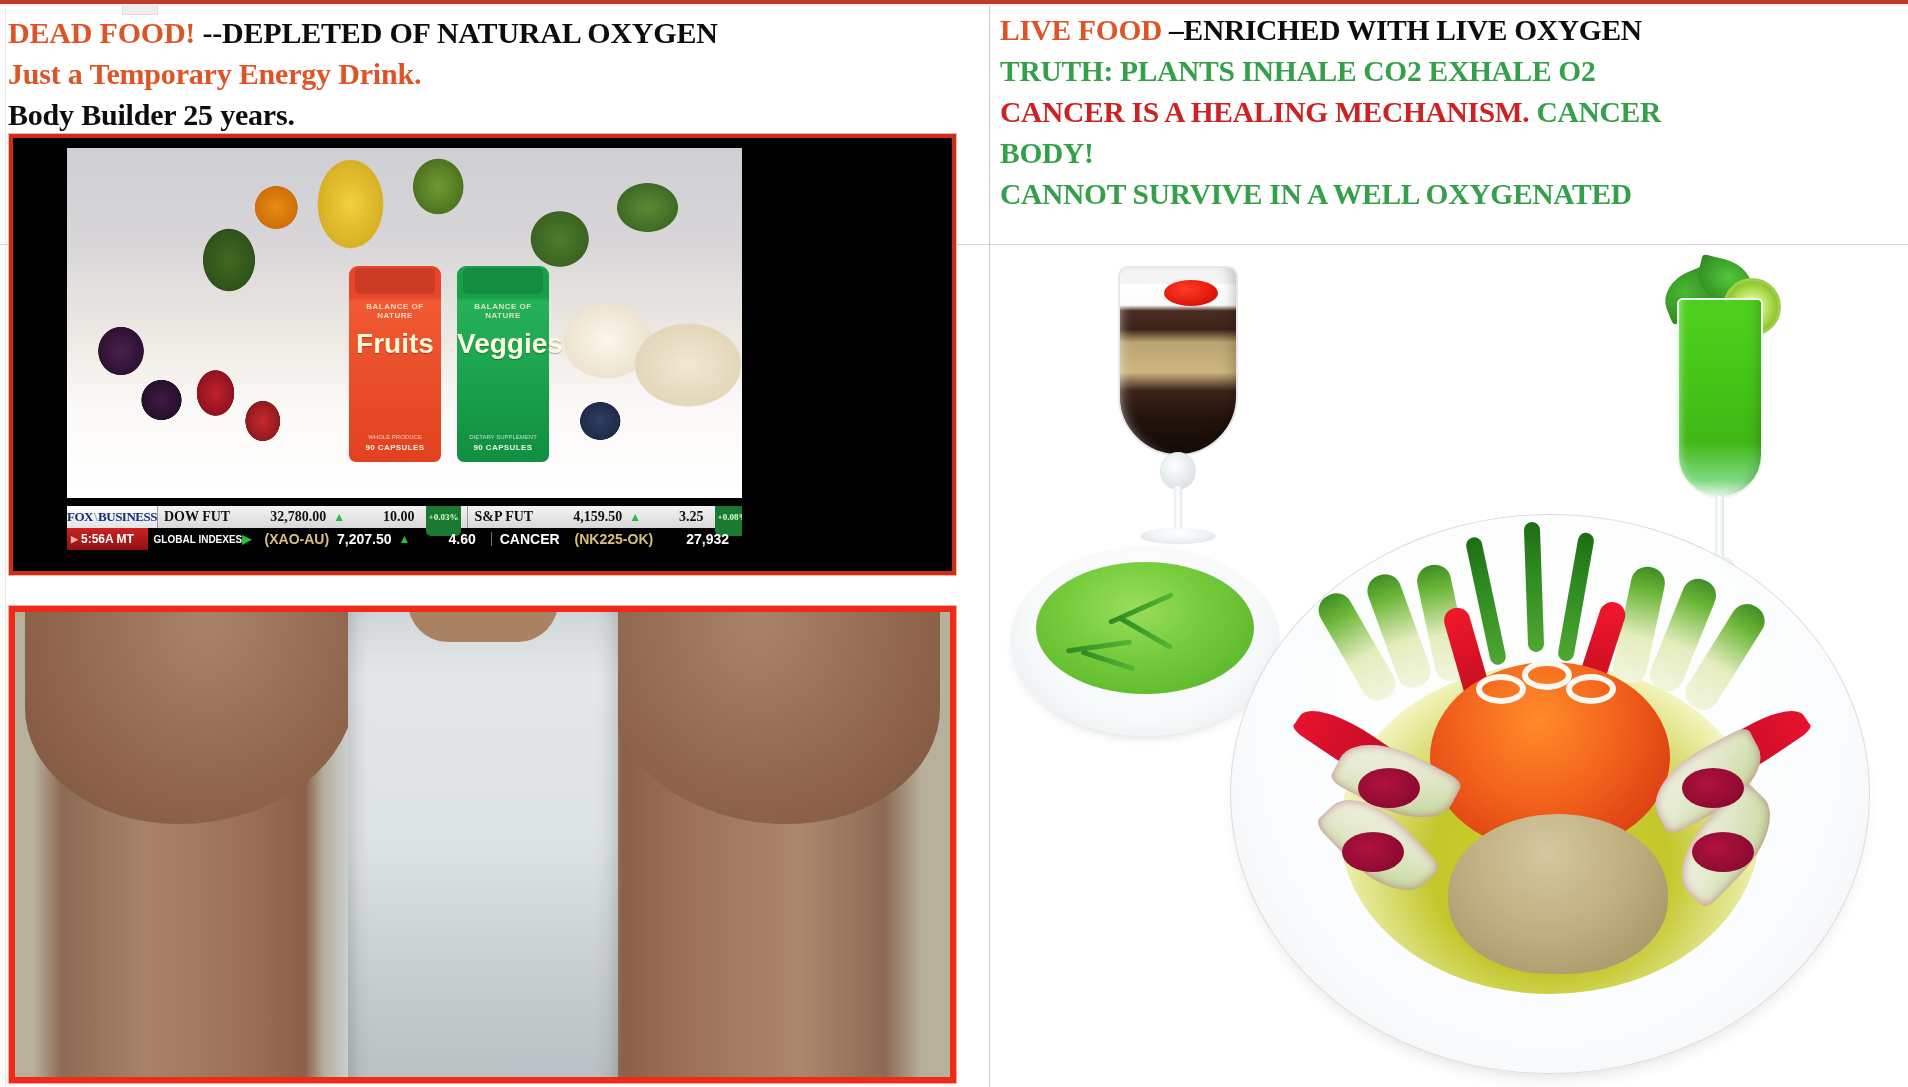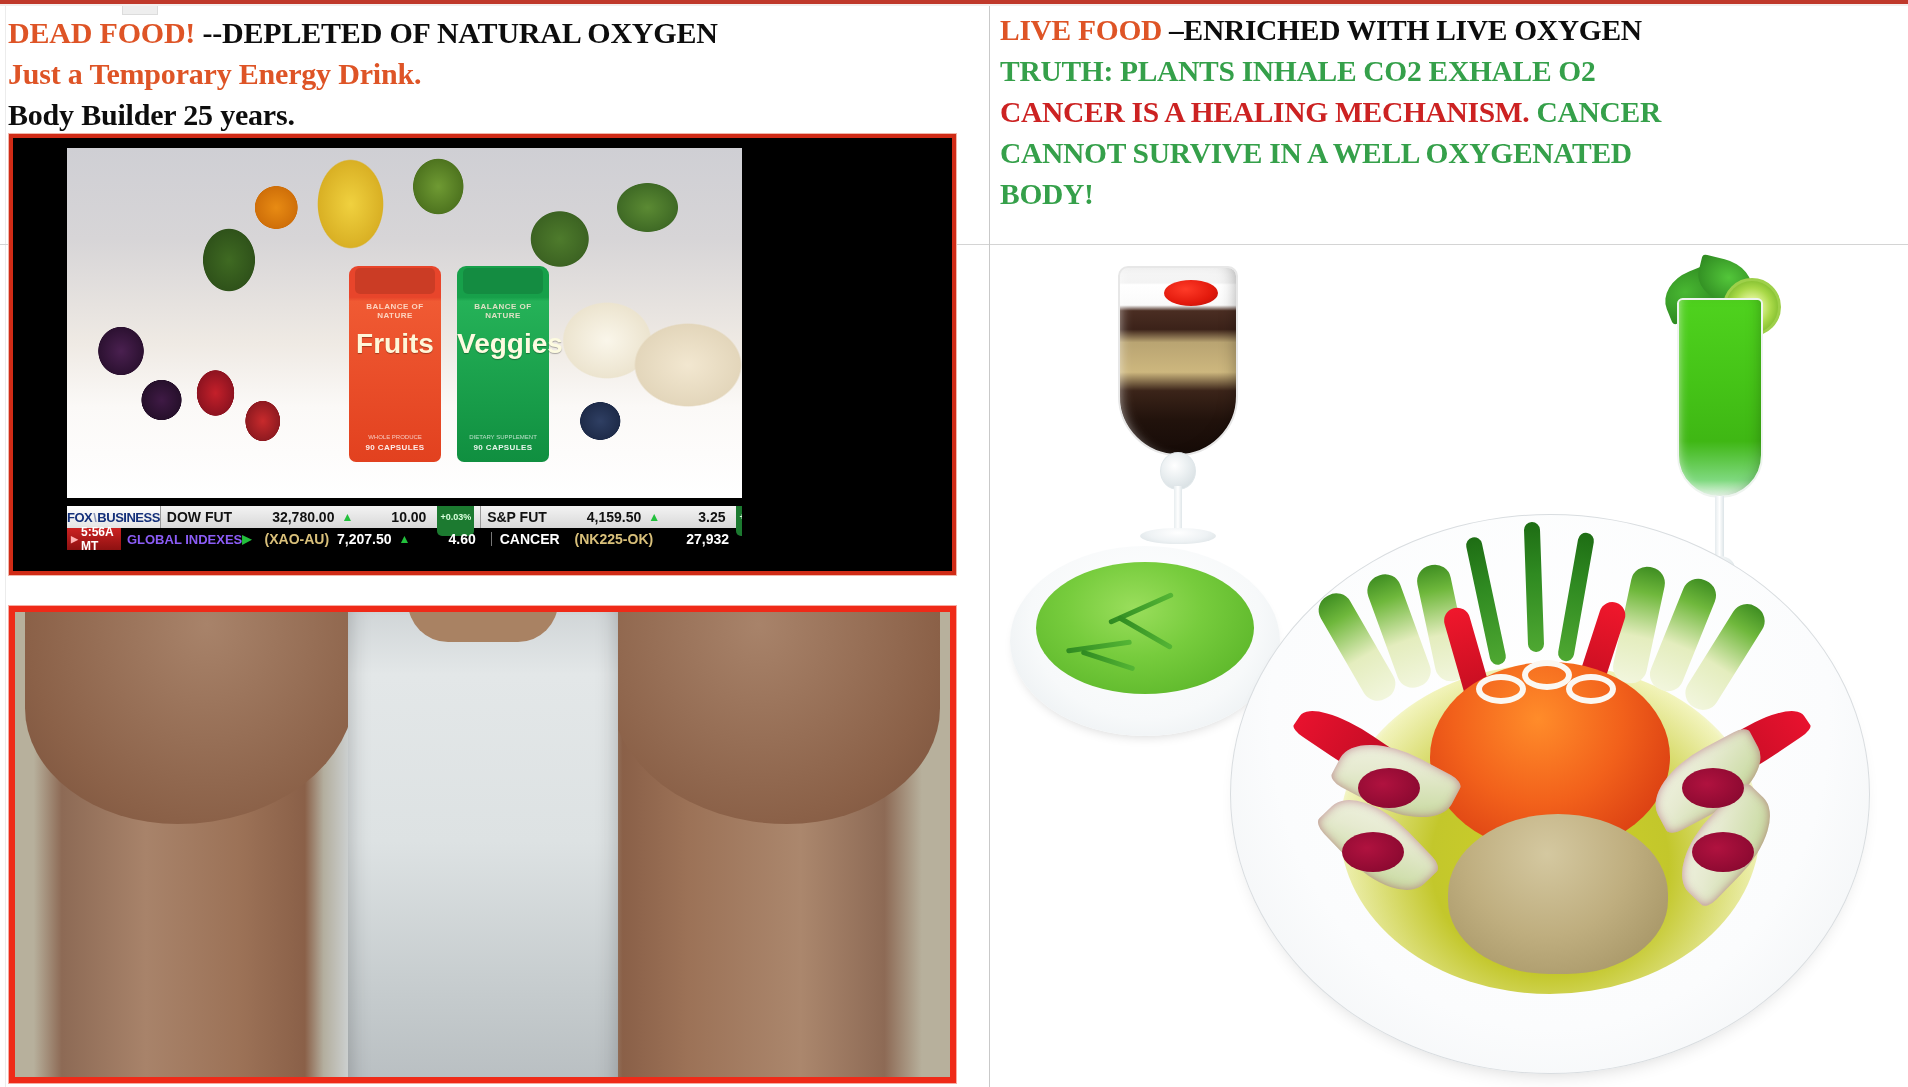--- a/index.html
+++ b/index.html
@@ -140,21 +140,21 @@
     font-family:"Liberation Sans",sans-serif; font-size:6px; color:#fff; opacity:.7;
   }
 
   
   .ticker {
     position: absolute; left: 54px; top: 368px;
     width: 675px; height: 44px; overflow: hidden;
     font-family: "Liberation Sans", sans-serif;
   }
   .tick-row { display: flex; align-items: center; height: 22px; }
-  .tick-row.r1 { background: linear-gradient(to bottom,#f3f3f3,#d8d8d8); }
+  .tick-row.r1 { background: linear-gradient(to bottom,#f3f3f3,#d8d8d8); font-family: Liberation Serif, serif; }
   .tick-row.r2 { background: #000; }
   .fox-logo {
     width: 120px; height: 22px; display:flex; align-items:center; justify-content:center;
     background: linear-gradient(to bottom,#ffffff,#e4e4e4);
     font-weight: bold; font-size: 13px; color:#14307a; letter-spacing:-0.5px;
   }
   .fox-logo .sl { color:#8a96b8; margin:0 1px; }
   .fox-time {
     width:144px; height:22px; display:flex; align-items:center;
     background: linear-gradient(to bottom,#cc2222,#8d1111); color:#fff;
@@ -163,21 +163,21 @@
   .fox-time::before {
     content:"\25B6"; position:absolute; left:4px; font-size:9px; color:#ffb3b3;
   }
   .tick-cell { display:flex; align-items:center; height:22px; padding:0 6px; white-space:nowrap; }
   .r1 .tick-cell { color:#111; font-size:14px; font-weight:bold; border-left:1px solid #9a9a9a; }
   .r2 .tick-cell { color:#fff; font-size:14px; font-weight:bold; }
   .lbl { margin-right:7px; }
   .val { font-weight:bold; margin-right:7px;margin-left:33px; }
   .uparrow { color:#22c03c; margin-right:5px; font-size:12px; }
   .pct { background:#1c7a30; color:#d9ffdc; font-size:9px; padding:14px 3px; border-radius:5px; margin-left:4px; }
-  .gidx { color:#8b5cf6; font-size:13px; font-weight:bold; }
+  .gidx { color:#ffffff; font-size:10px; font-weight:bold; }
   .gold { color:#d9c07a;margin-left:8px; }
   .divider-v { width:1px; height:14px; background:#777; margin:0 8px; }
 
   
   .bb-frame {
     position: absolute; left: 9px; top: 600px;
     width: 947px; height: 477px;
     border: 6px solid #ef2a18;
     outline: 1px solid #f7aba2;
     overflow: hidden;
@@ -465,22 +465,22 @@
     <div class="cellrule-right"></div>
 
     <div class="headline-block-r">
       <div class="hl-r">
         <span class="c-orange">LIVE FOOD</span><span class="c-black"> –ENRICHED WITH LIVE OXYGEN</span>
       </div>
       <div class="hl-r c-green">TRUTH: PLANTS INHALE CO2 EXHALE O2</div>
       <div class="hl-wrap">
         <span class="c-red">CANCER IS A HEALING MECHANISM.</span><span class="c-green"> CANCER</span>
       </div>
+      <div class="hl-wrap c-green">BODY!</div>
       <div class="hl-wrap c-green">CANNOT SURVIVE IN A WELL OXYGENATED</div>
-      <div class="hl-wrap c-green">BODY!</div>
     </div>
 
     <div class="food-stage">
 
       <div class="glass-a">
         <div class="bowl">
           <div class="cherry"></div>
         </div>
         <div class="stemknob"></div>
         <div class="stem"></div>

